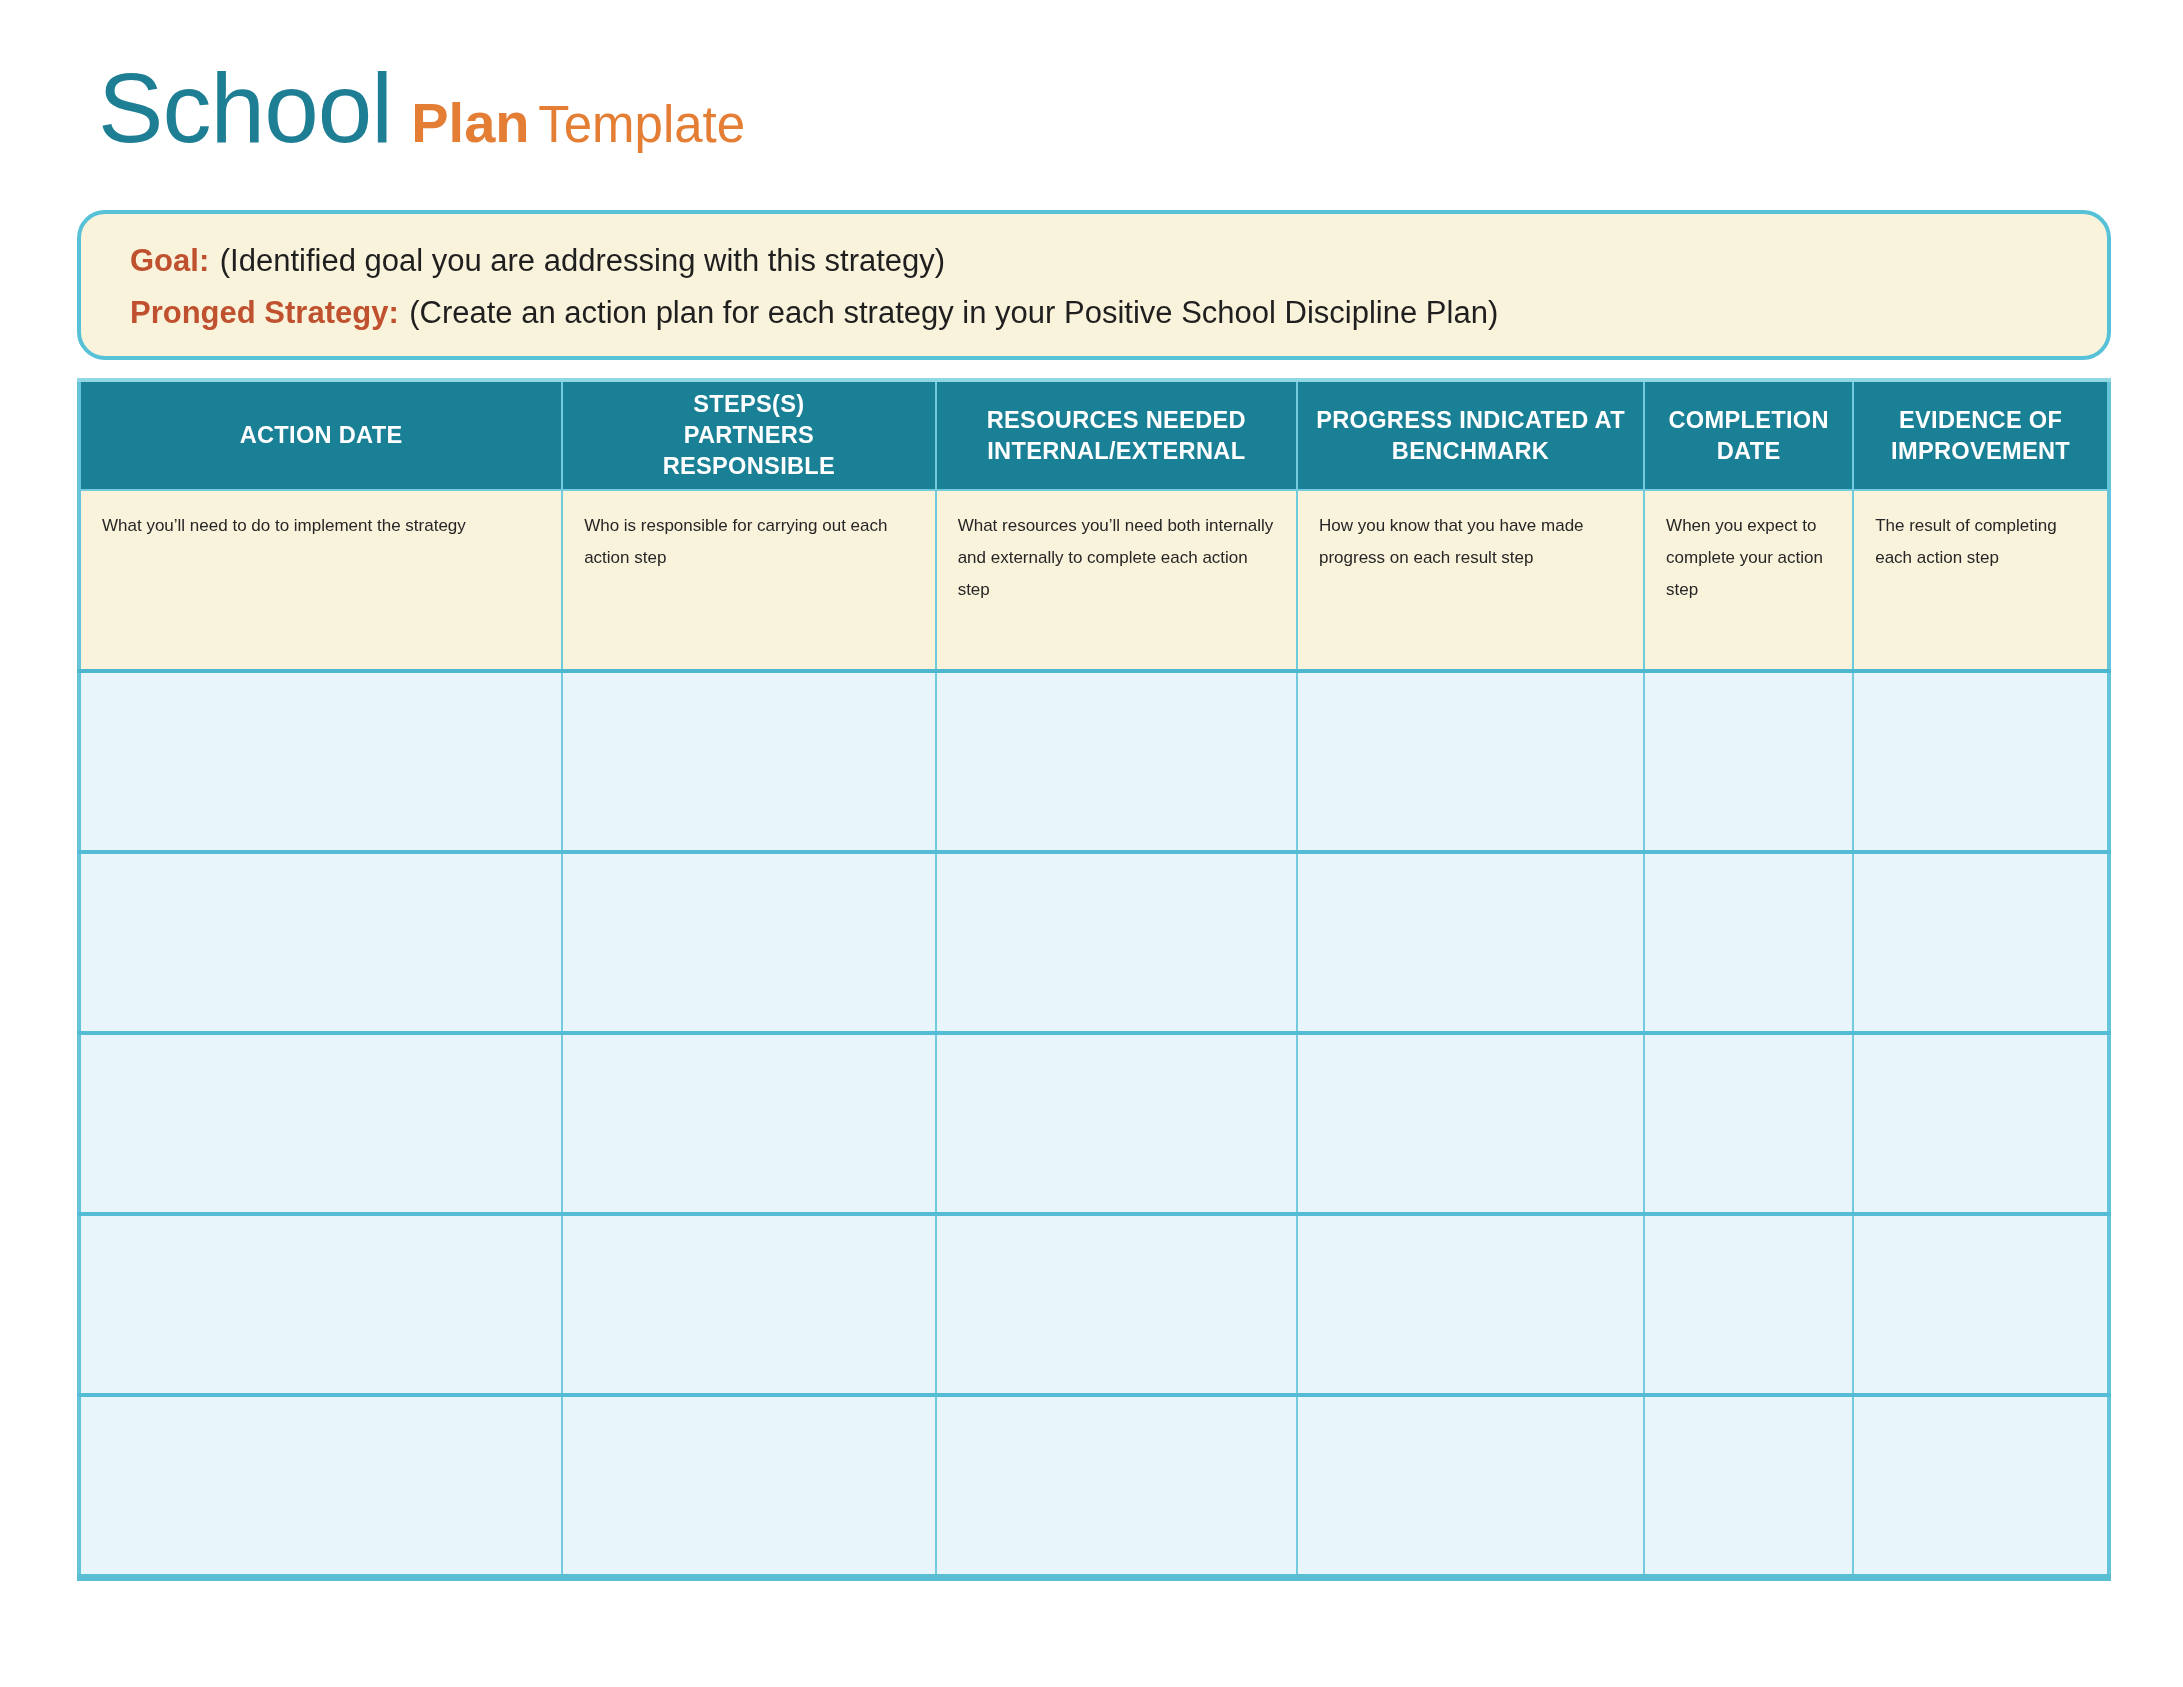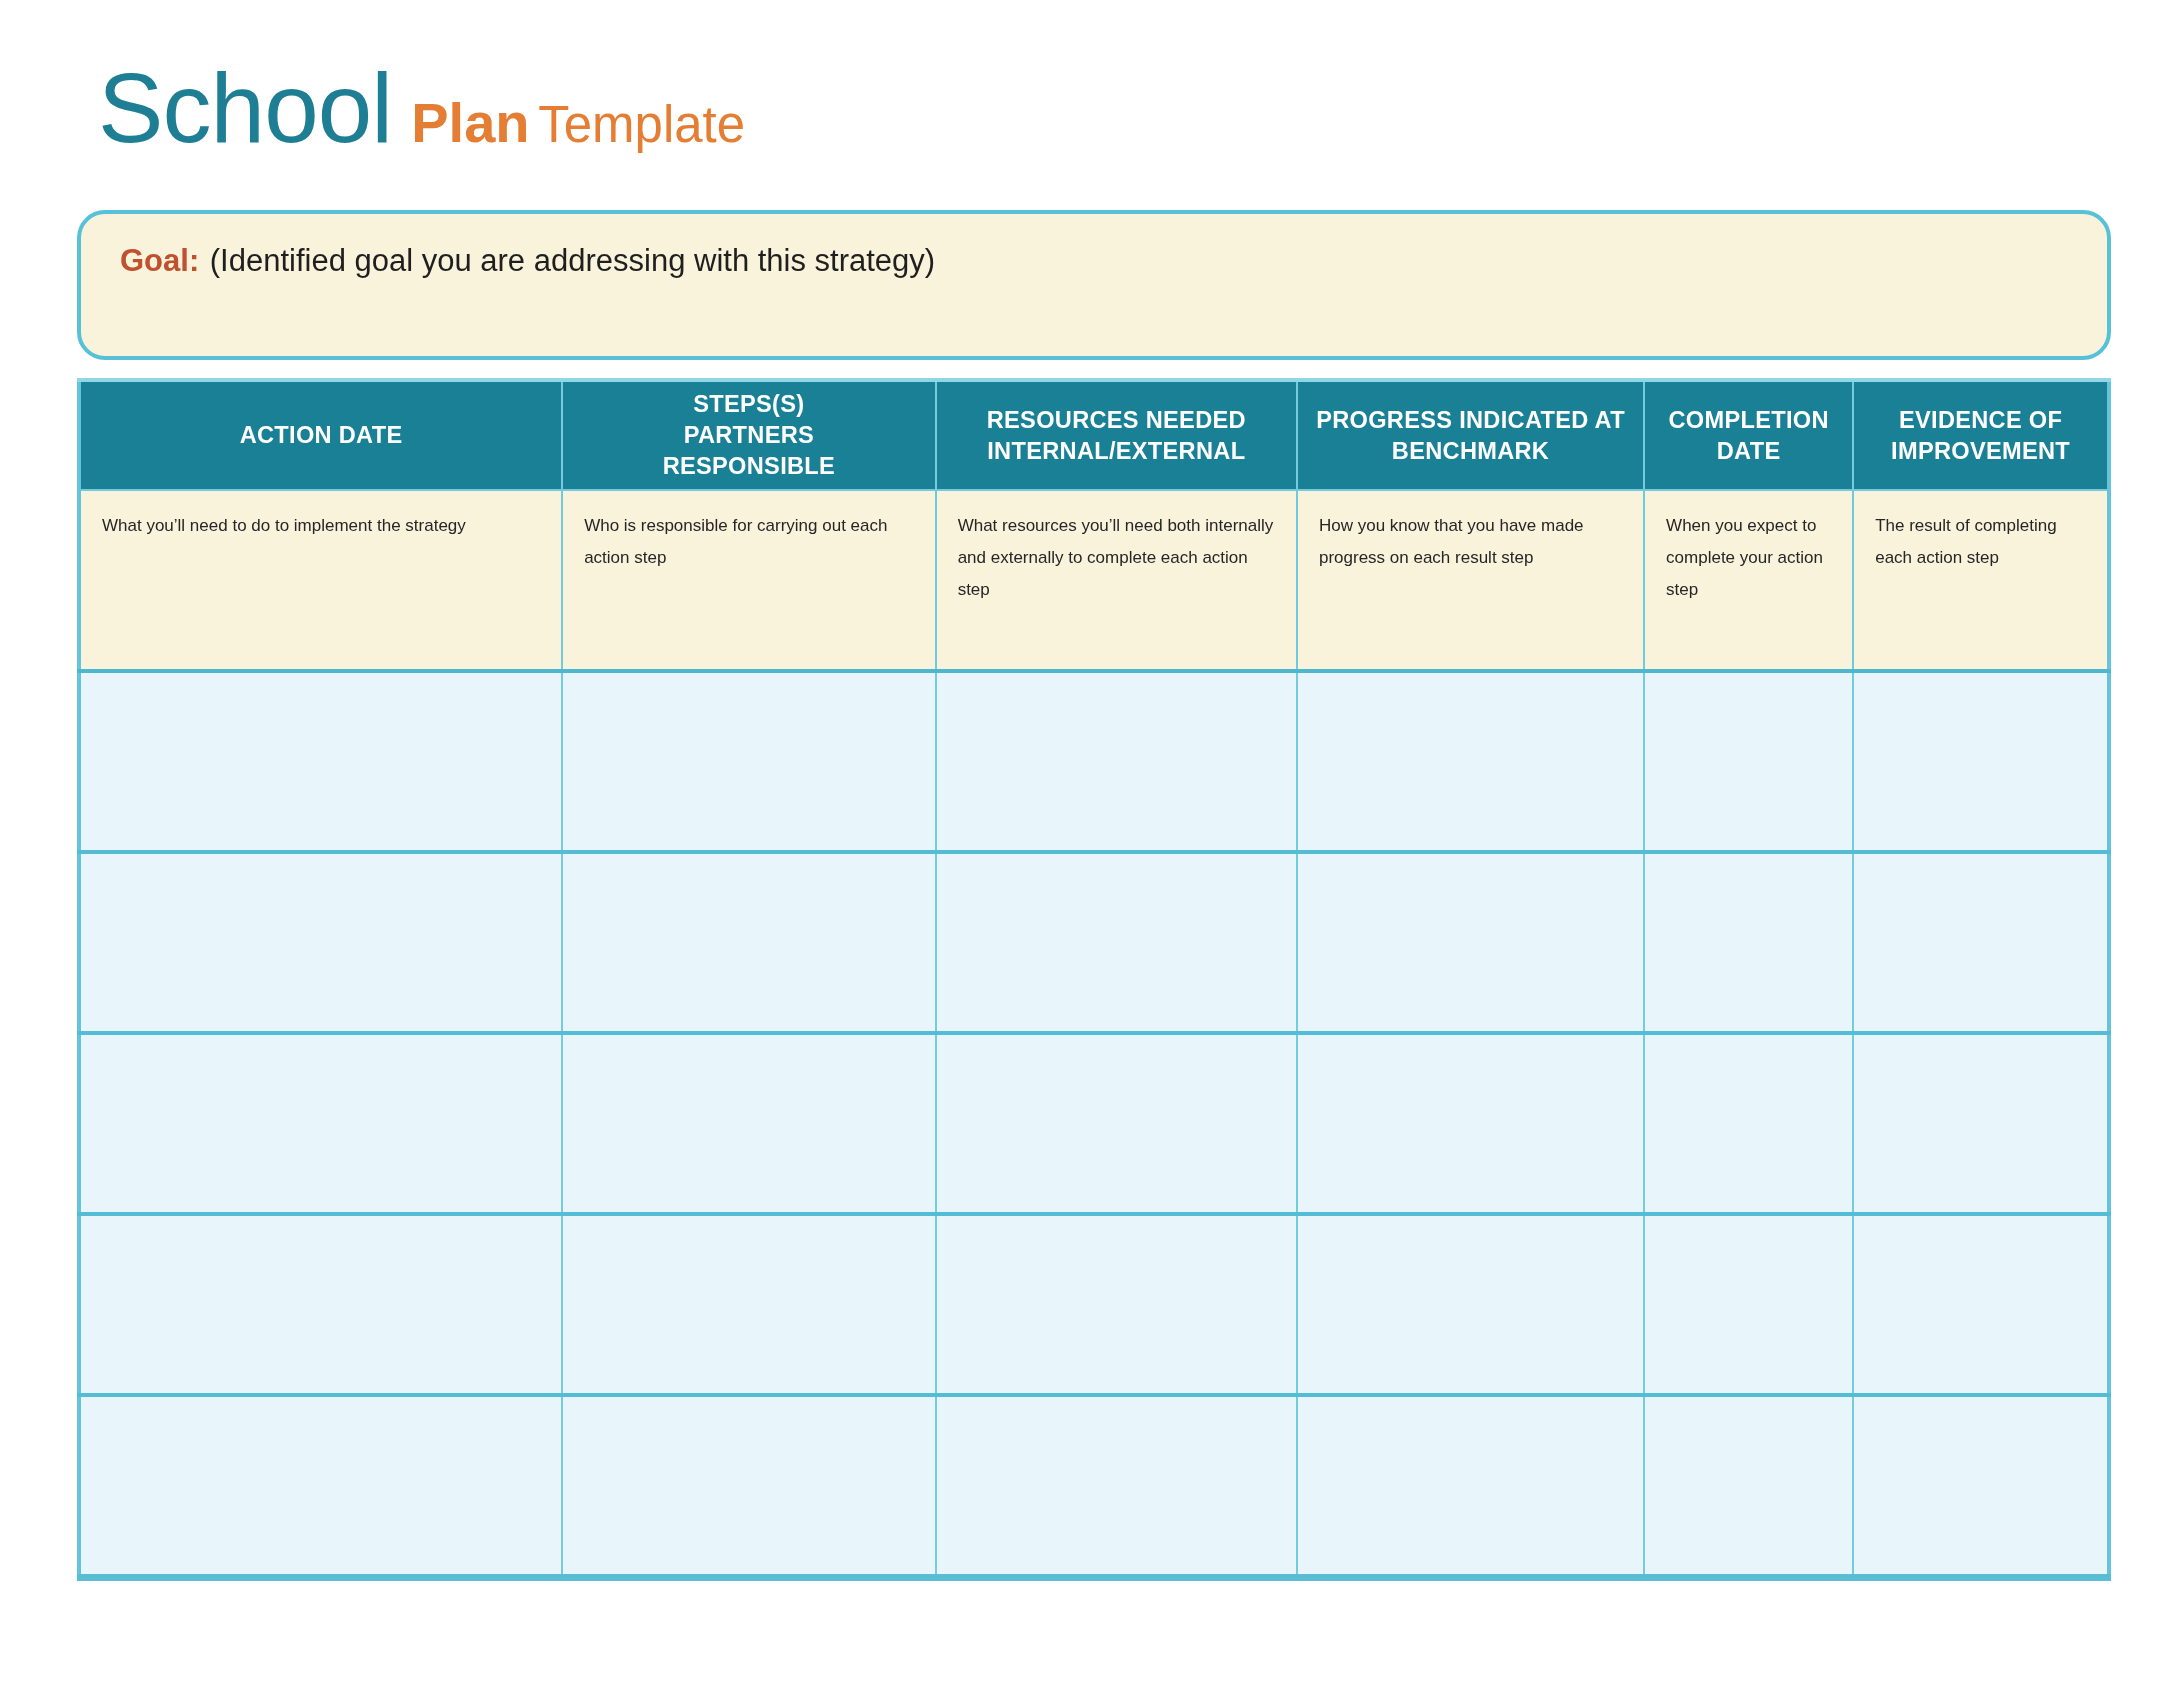--- a/index.html
+++ b/index.html
@@ -43,21 +43,21 @@
   .goal-box {
     position: absolute;
     left: 77px;
     top: 210px;
     width: 2034px;
     height: 150px;
     box-sizing: border-box;
     background: #faf3dc;
     border: 4.4px solid #57c1d8;
     border-radius: 28px;
-    padding: 21px 35px 0 39px;
+    padding: 21px 35px 0 49px;
   }
   .goal-line {
     font-size: 31px;
     line-height: 52px;
     color: #1f1f1f;
     white-space: nowrap;
   }
   .goal-label {
     font-weight: bold;
     color: #c0512f;
@@ -123,20 +123,23 @@
 
 <div class="page">
 
   <div class="title-row">
     <span class="title-word-1">School</span><span class="title-word-2">Plan</span><span class="title-word-3">Template</span>
   </div>
 
   <div class="goal-box">
     <div class="goal-line">
       <span class="goal-label">Goal:</span><span>(Identified goal you are addressing with this strategy)</span>
+    </div>
+    <div class="goal-line">
+      <span class="goal-label">Pronged Strategy:</span><span>(Create an action plan for each strategy in your Positive School Discipline Plan)</span>
     </div>
   </div>
 
   <div class="table-wrap">
     <table class="plan">
       <colgroup>
         <col class="c1">
           <col class="c2">
           <col class="c3">
           <col class="c4">

